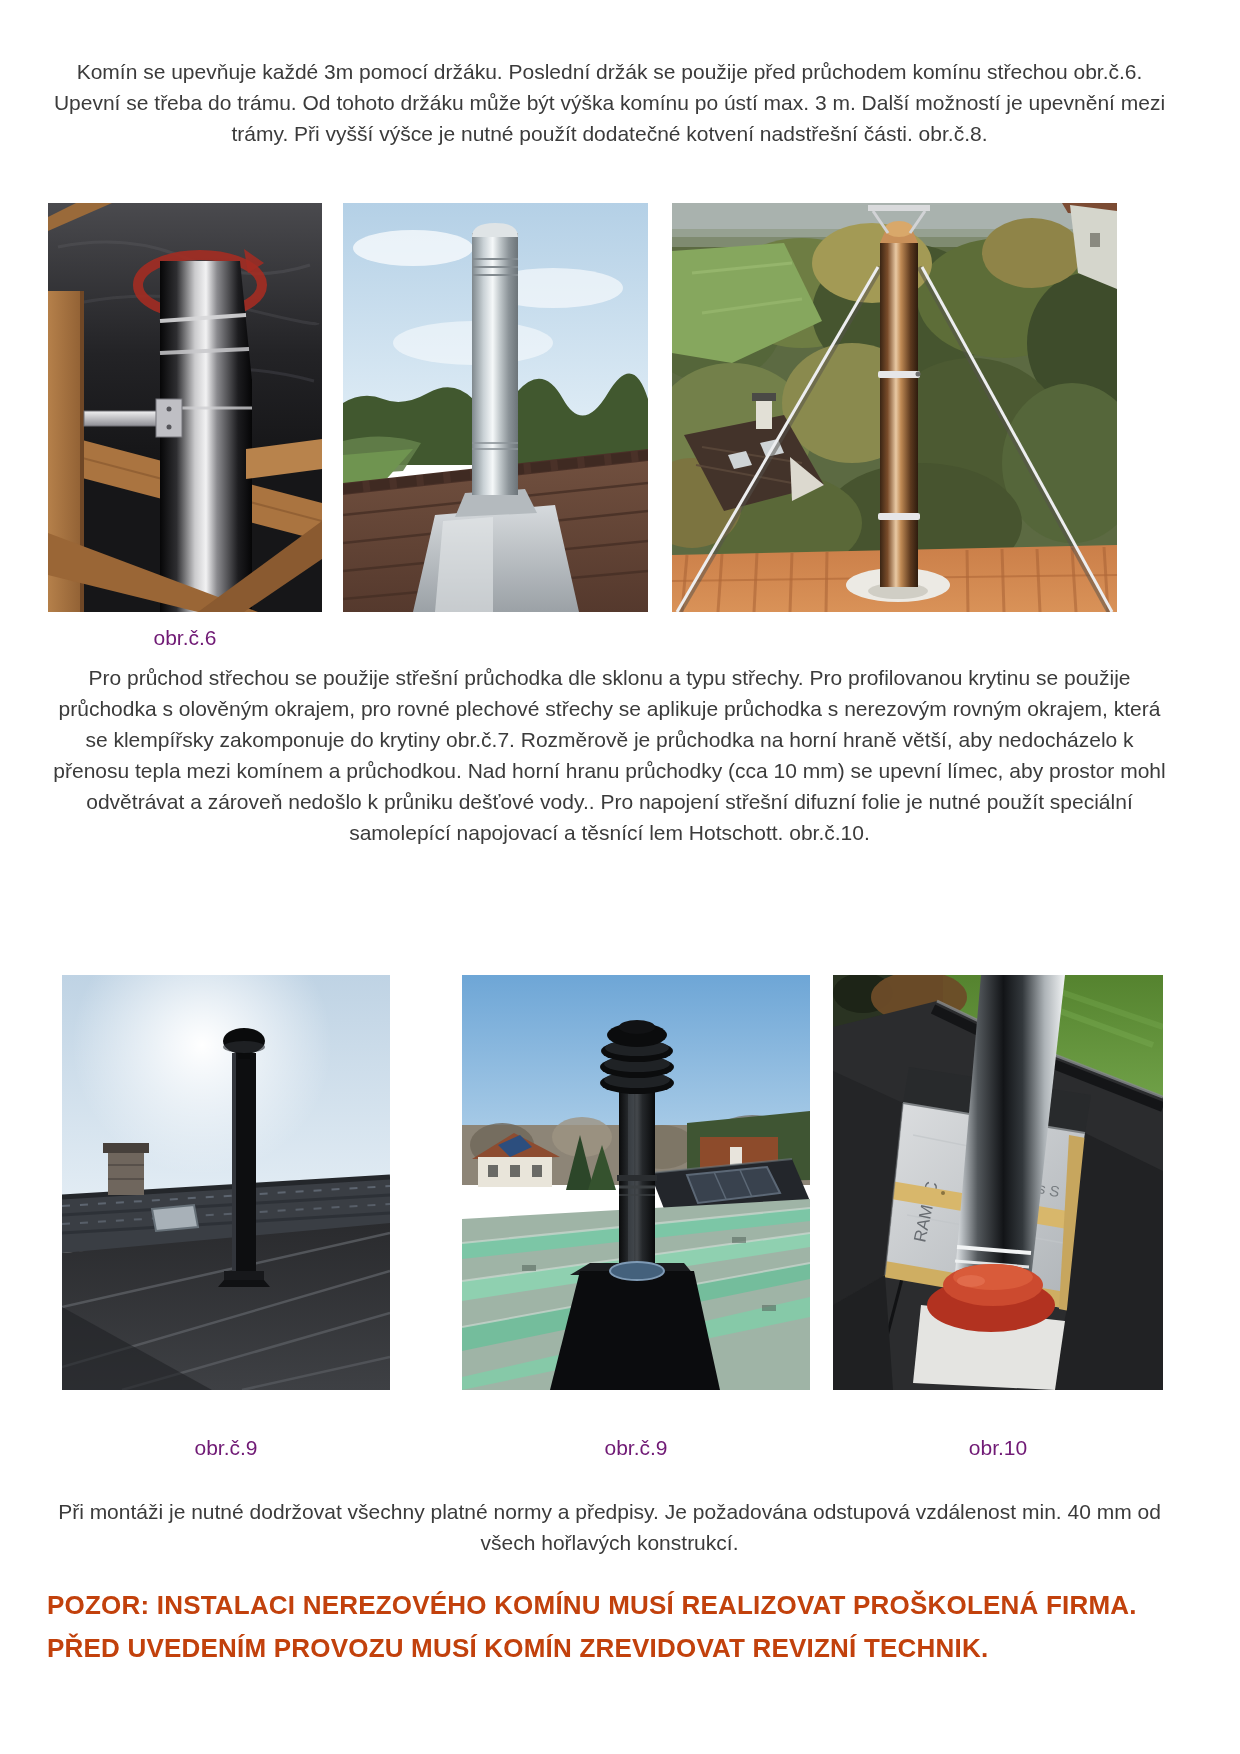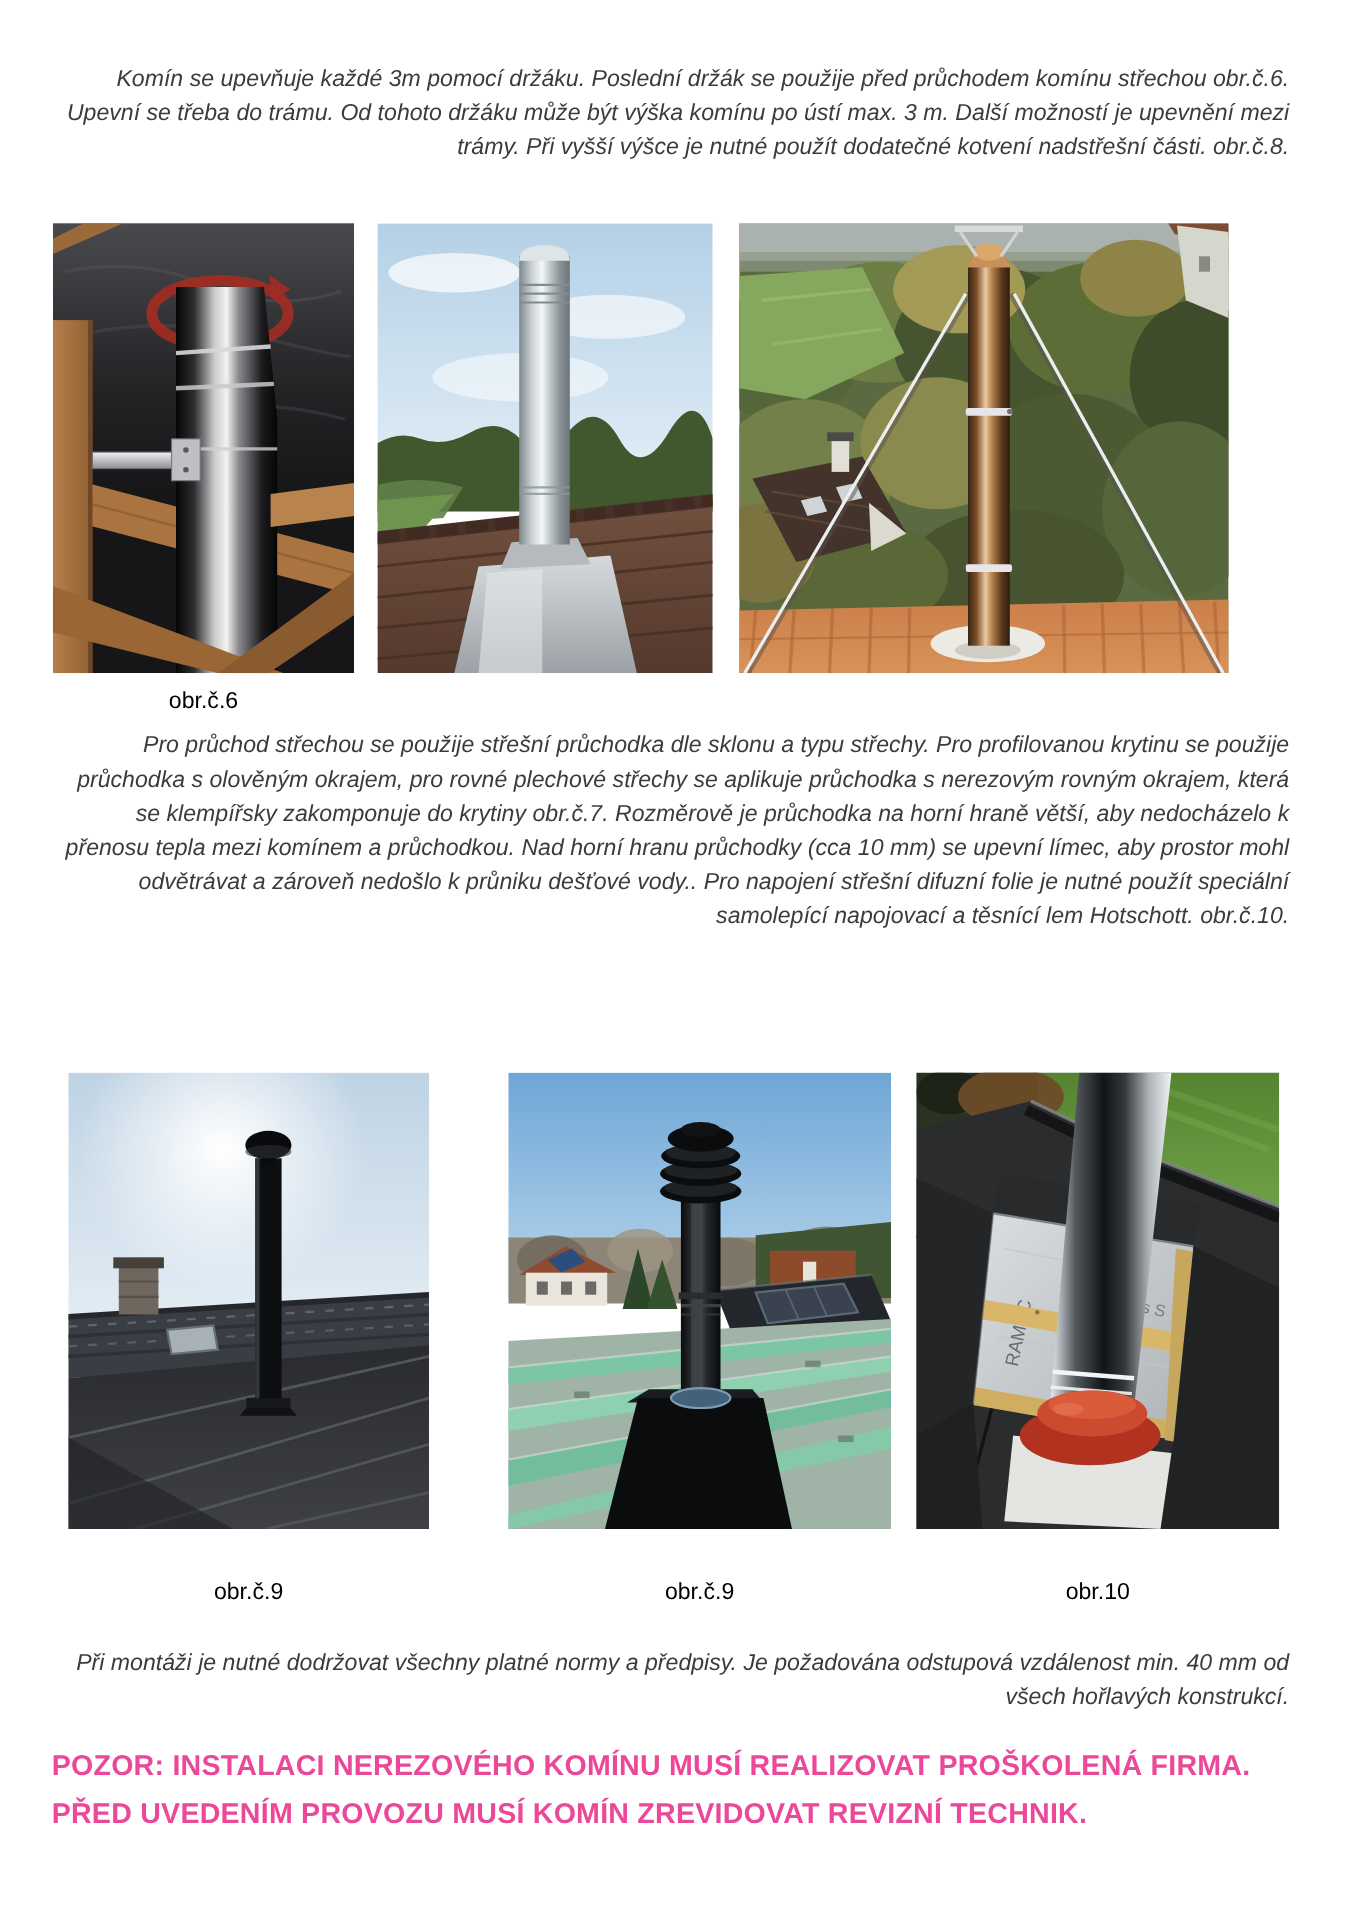--- a/index.html
+++ b/index.html
@@ -2,31 +2,31 @@
 <html lang="cs"><head>
 <meta charset="utf-8">
 <style>
   html,body{margin:0;padding:0;background:#ffffff;}
   .page{
     position:relative;width:1240px;height:1754px;background:#ffffff;
     font-family:"Liberation Sans","DejaVu Sans",sans-serif;color:#3b3b3b;overflow:hidden;
   }
   .body-text{
     position:absolute;left:47px;width:1125px;margin:0;
-    font-size:21px;line-height:31px;color:#3b3b3b;text-align:right;font-style:italic;
+    font-size:21px;line-height:31px;color:#3b3b3b;text-align:center;
   }
   .photo{position:absolute;overflow:hidden;}
   .photo svg{display:block;width:100%;height:100%;}
   .caption{
     position:absolute;height:32px;font-size:21px;line-height:32px;
-    text-align:center;color:#000000;
+    text-align:center;color:#701a75;
   }
   .warning{
     position:absolute;left:47px;width:1150px;margin:0;
-    font-size:26px;line-height:43px;font-weight:bold;color:#ec4899;
+    font-size:26px;line-height:43px;font-weight:bold;color:#c2410c;
     letter-spacing:0.2px;
   }
 </style>
 </head>
 <body>
 
 <div class="page">
 
   <p class="body-text" style="top:56px;">Komín se upevňuje každé 3m pomocí držáku. Poslední držák se použije před průchodem komínu střechou obr.č.6. Upevní se třeba do trámu. Od tohoto držáku může být výška komínu po ústí max. 3 m. Další možností je upevnění mezi trámy. Při vyšší výšce je nutné použít dodatečné kotvení nadstřešní části. obr.č.8.</p>
 

